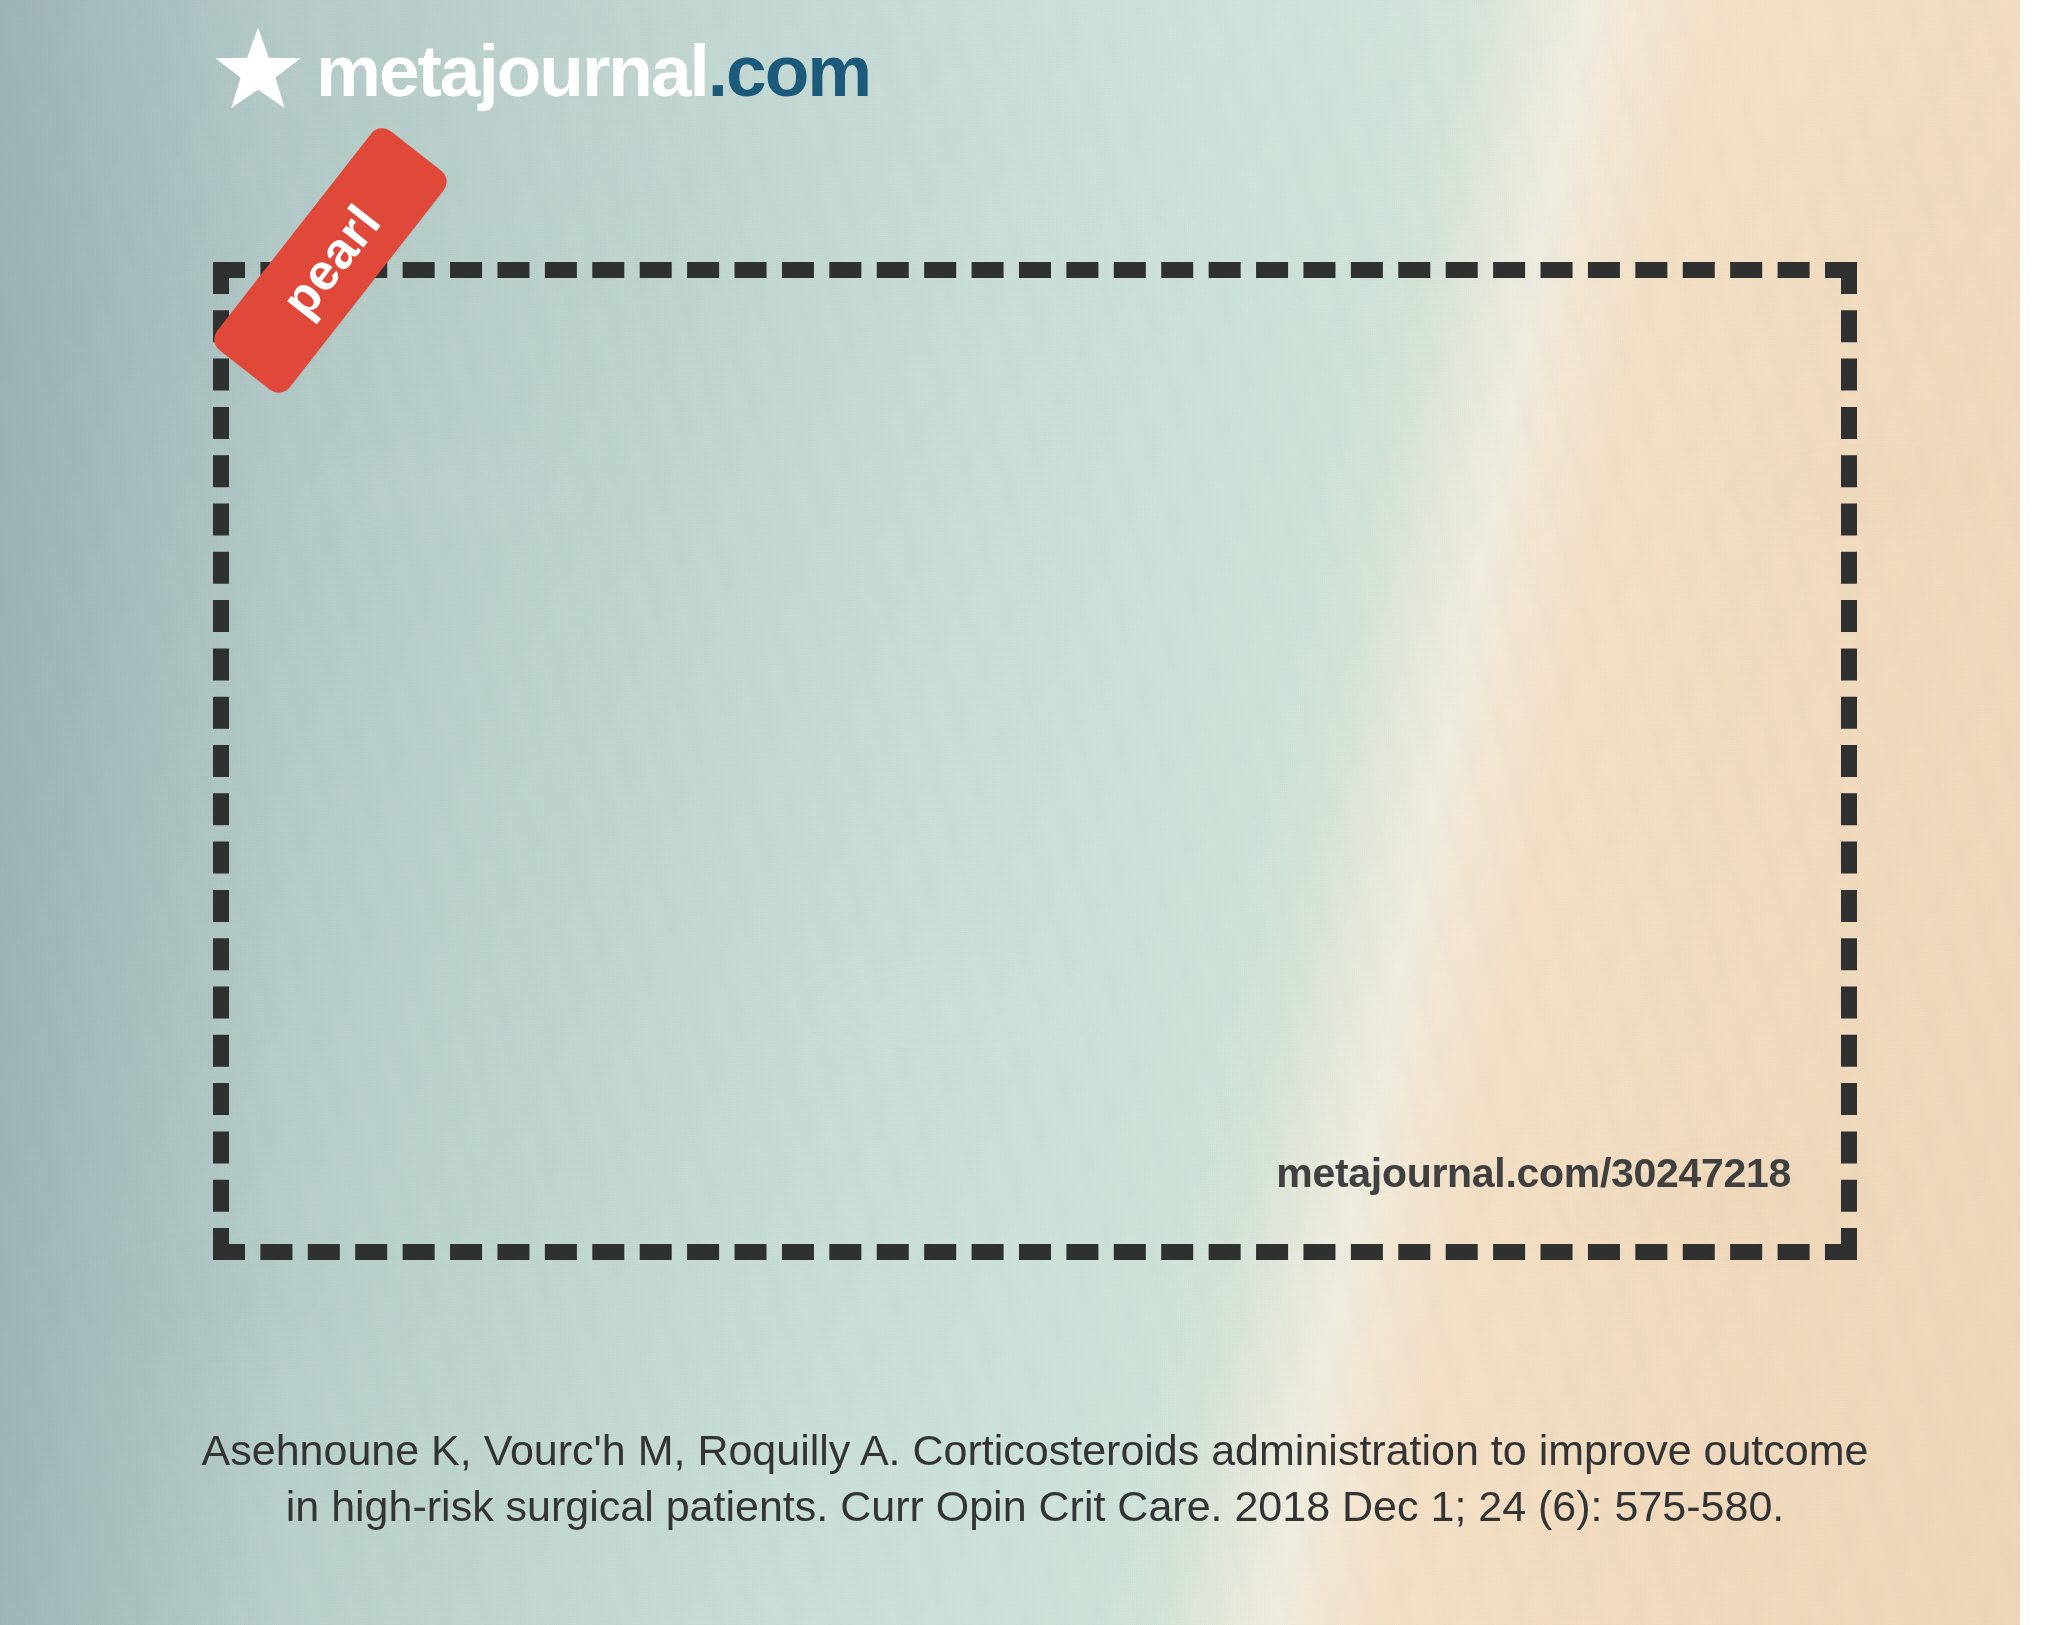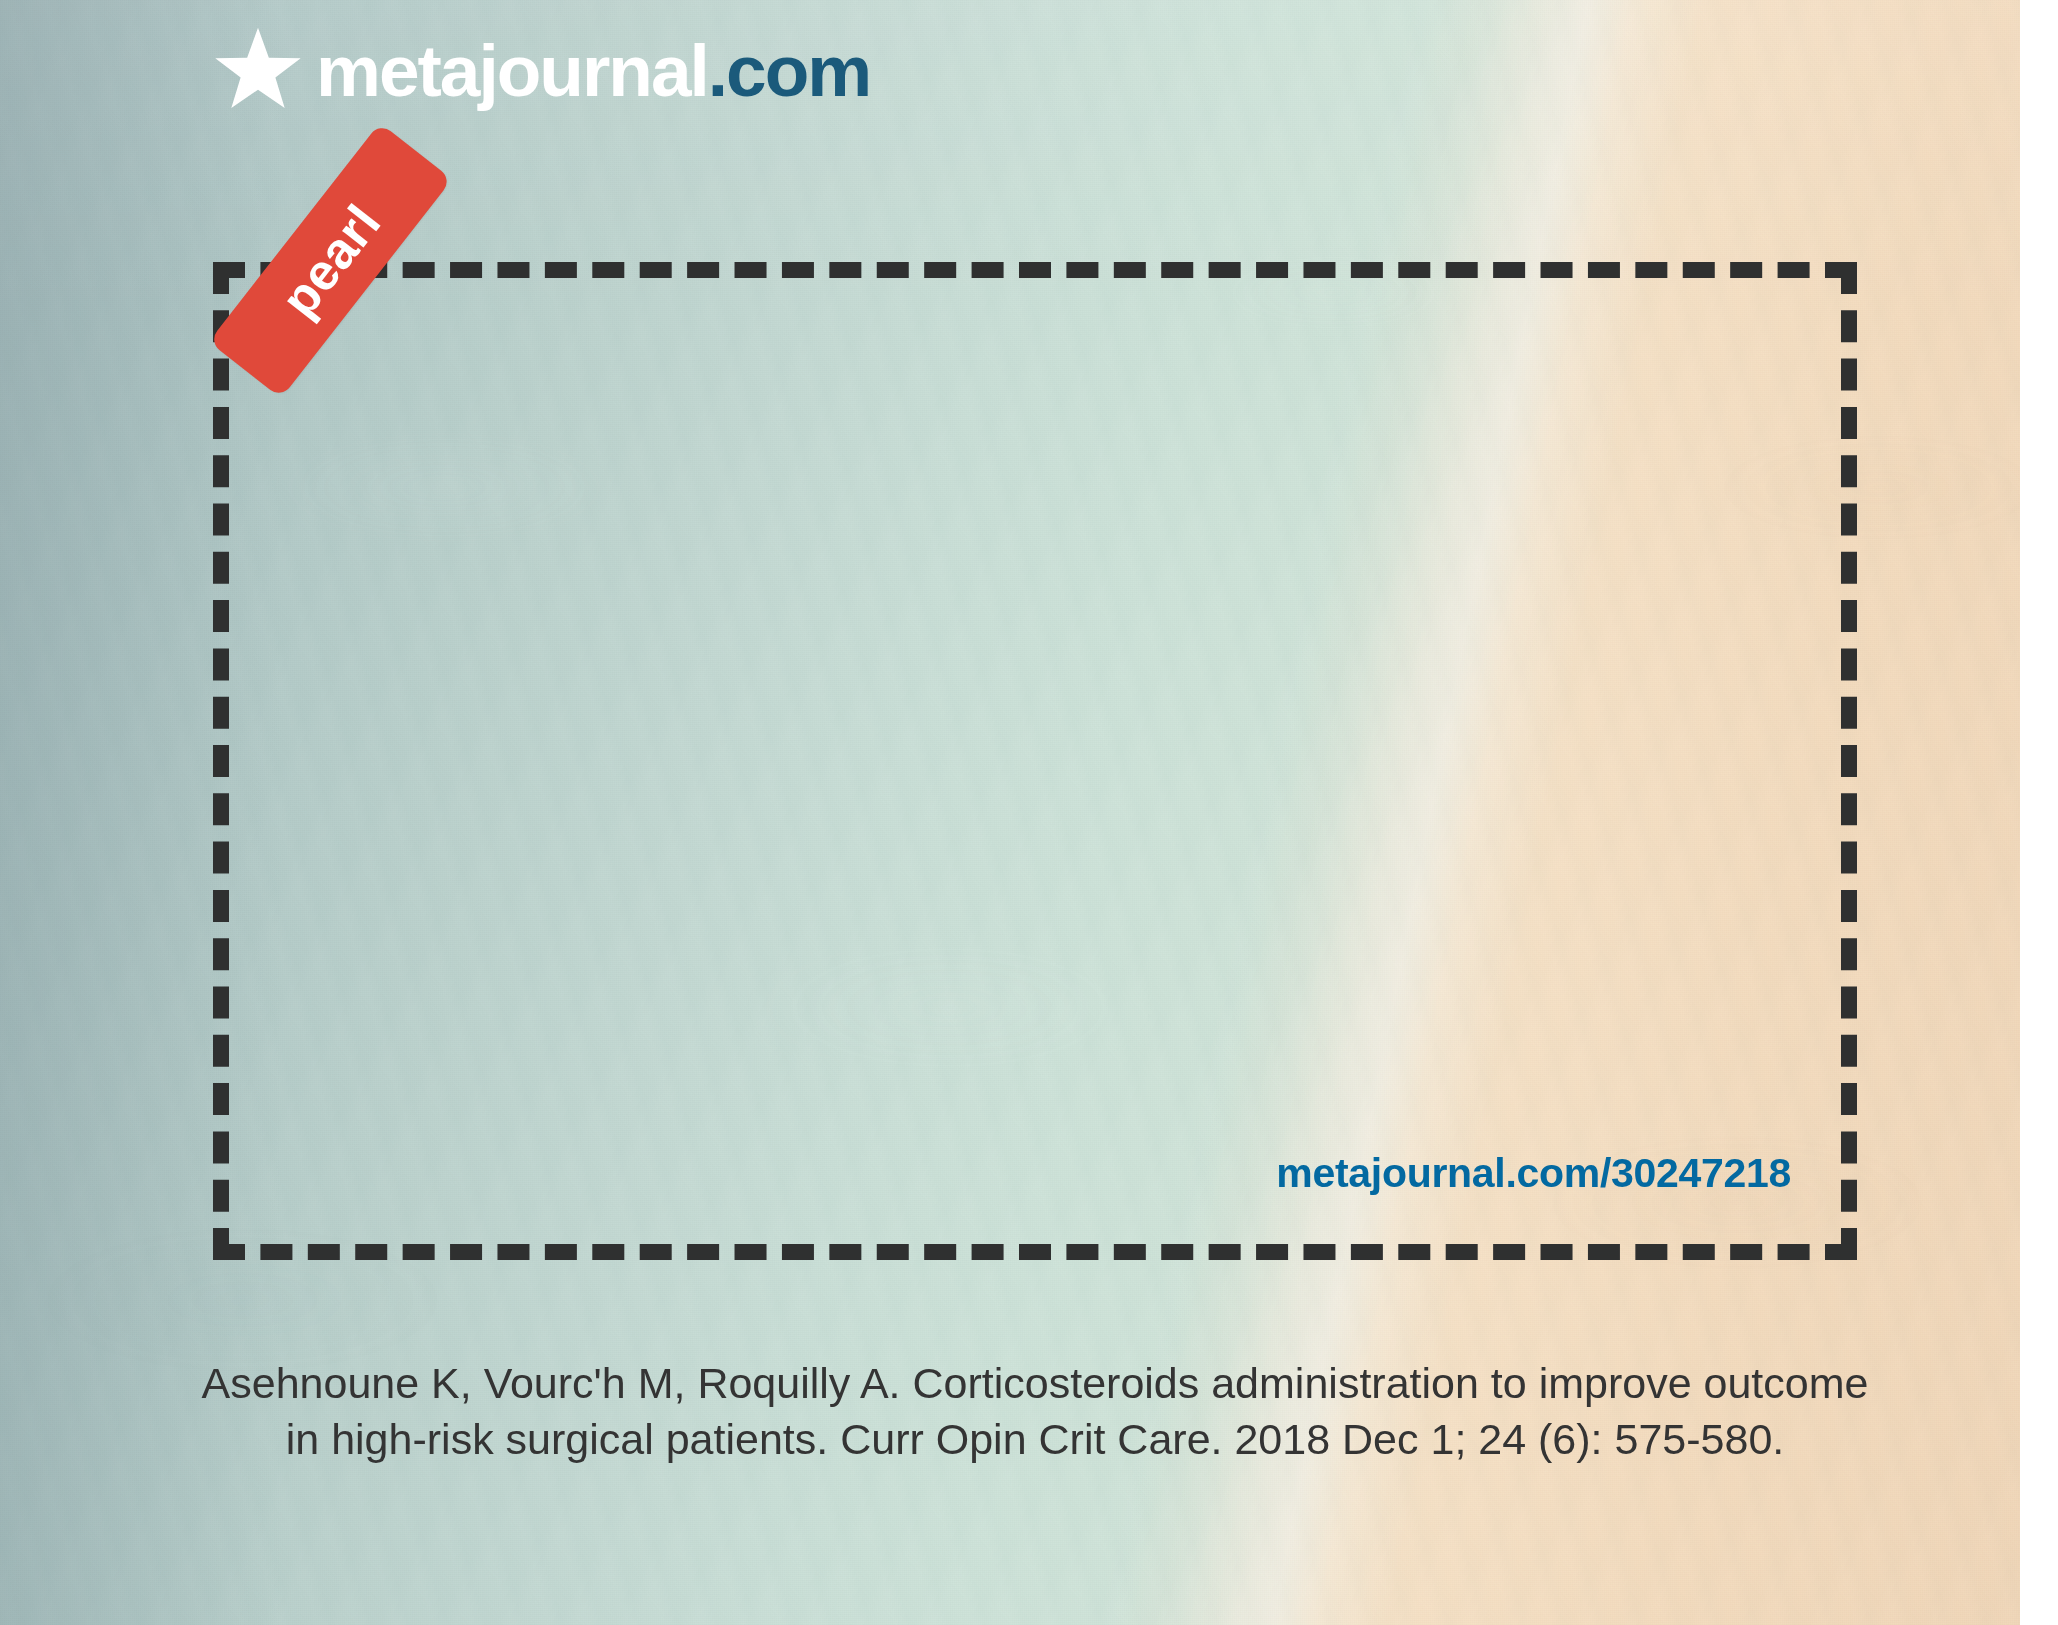--- a/index.html
+++ b/index.html
@@ -159,31 +159,31 @@
     letter-spacing:-0.5px;
     z-index:5;
   }
 
   
   #permalink{
     position:absolute;
     left:213px;top:1150px;
     width:1578px;
     text-align:right;
-    color:#0369a1;
+    color:#404040;
     font-size:41px;
     font-weight:bold;
     letter-spacing:-0.3px;
     z-index:5;
   }
 
   
   #citation{
     position:absolute;
-    left:195px;top:1355px;
+    left:195px;top:1422px;
     width:1680px;
     text-align:center;
     color:#343434;
     font-size:43px;
     line-height:56px;
     z-index:5;
   }
 </style>
 </head>
 <body>

